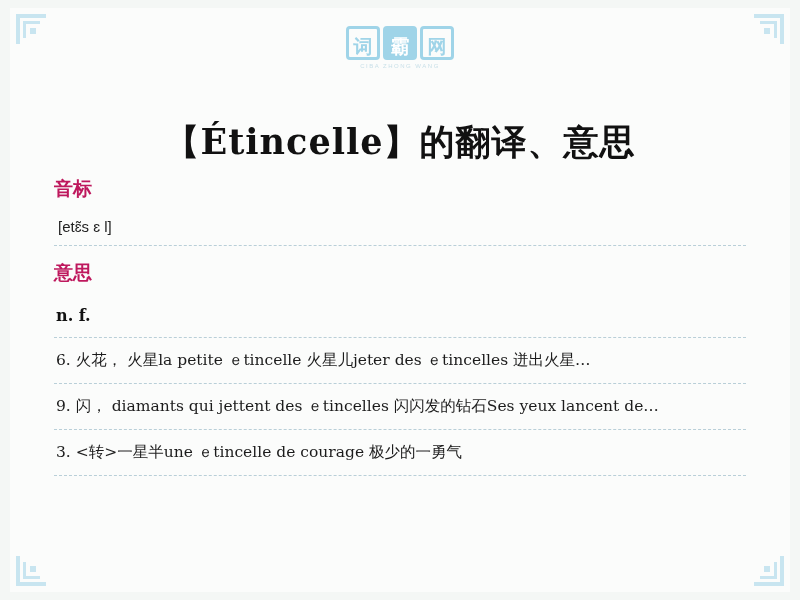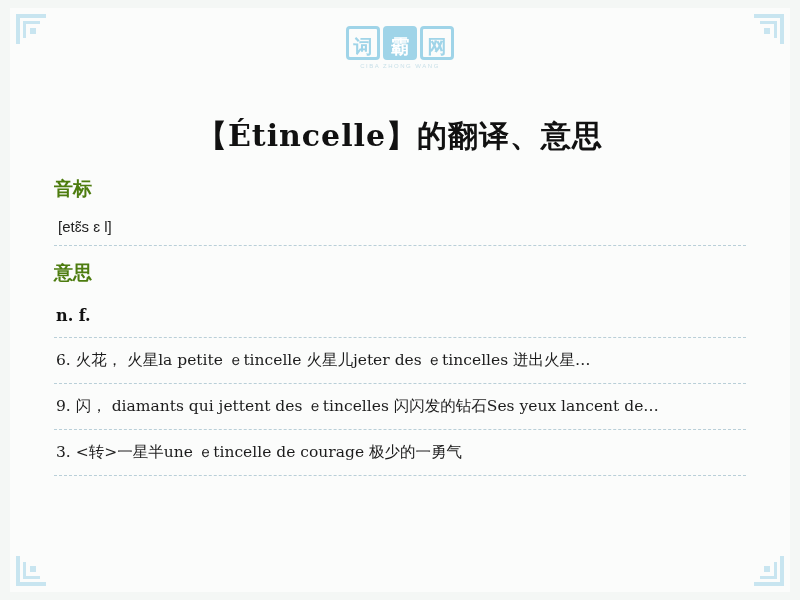--- a/index.html
+++ b/index.html
@@ -85,38 +85,38 @@
 
   
   #title {
     position: absolute;
     left: 0;
     right: 0;
     top: 88px;
     text-align: center;
     font-family: "DejaVu Serif", serif;
     font-weight: bold;
-    font-size: 30px;
+    font-size: 35px;
     color: #111111;
     letter-spacing: 1px;
   }
 
   
   #content {
     position: absolute;
     left: 44px;
     right: 44px;
     top: 168px;
   }
 
   .section-head {
     font-family: "DejaVu Sans", sans-serif;
     font-weight: bold;
     font-size: 19px;
-    color: #4d7c0f;
+    color: #be185d;
     margin: 0 0 16px 0;
   }
   .section-head.second { margin-top: 14px; }
 
   .phonetic {
     font-family: Liberation Sans, sans-serif;
     font-size: 15px;
     color: #222;
     padding: 0 0 10px 4px;
   }

